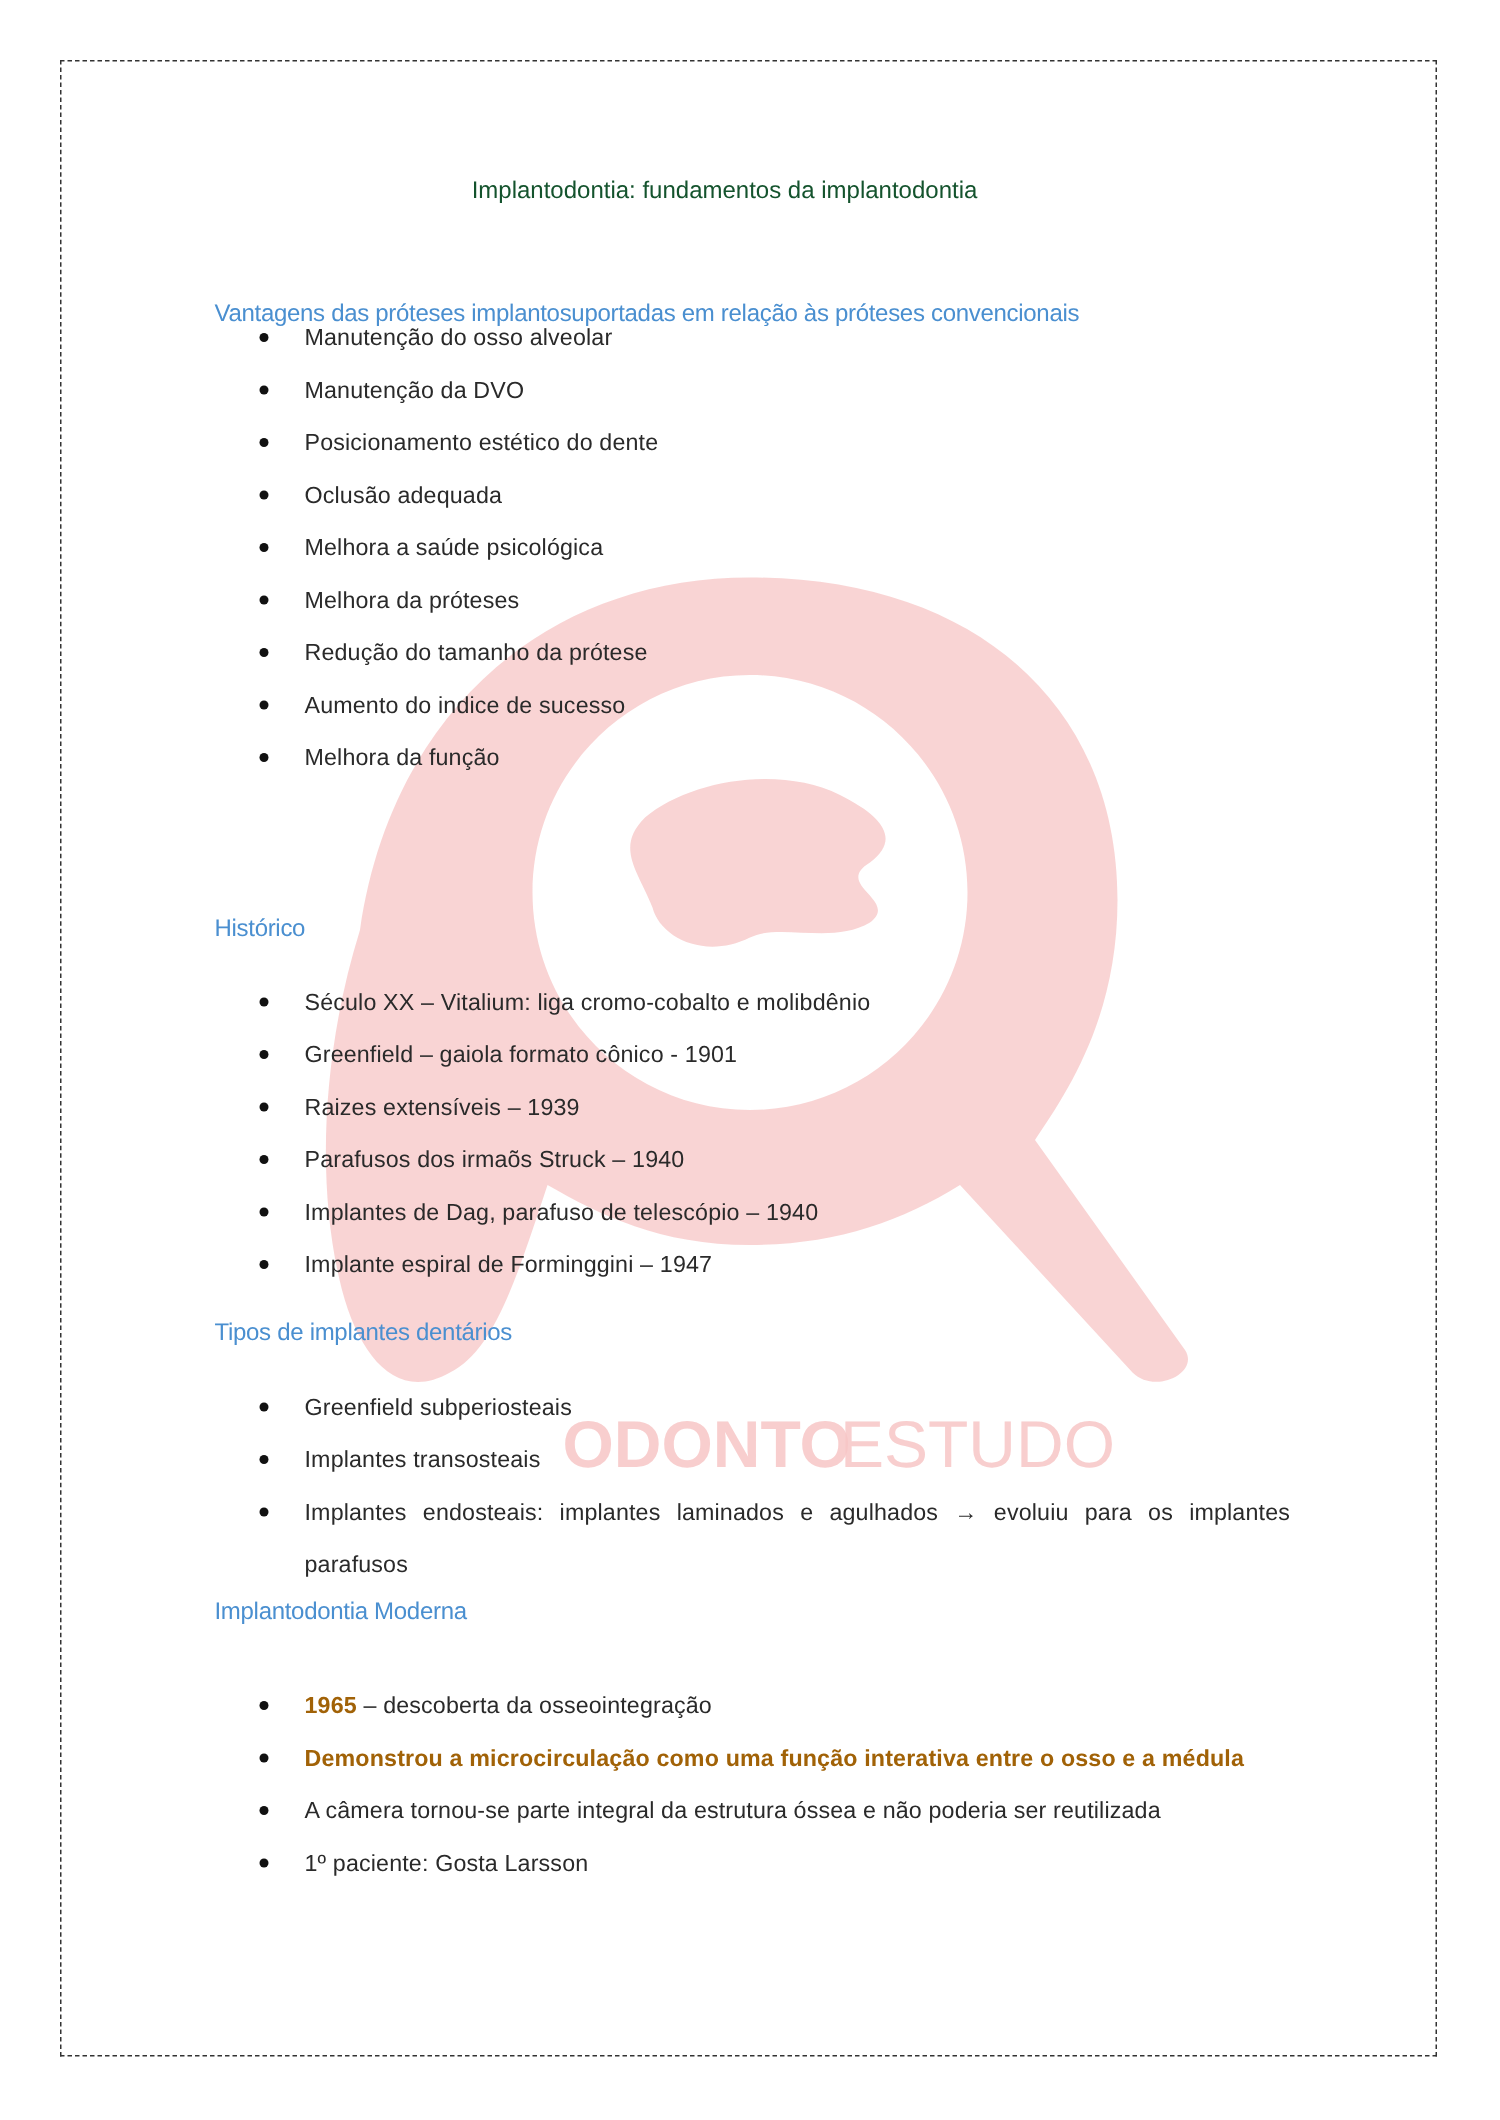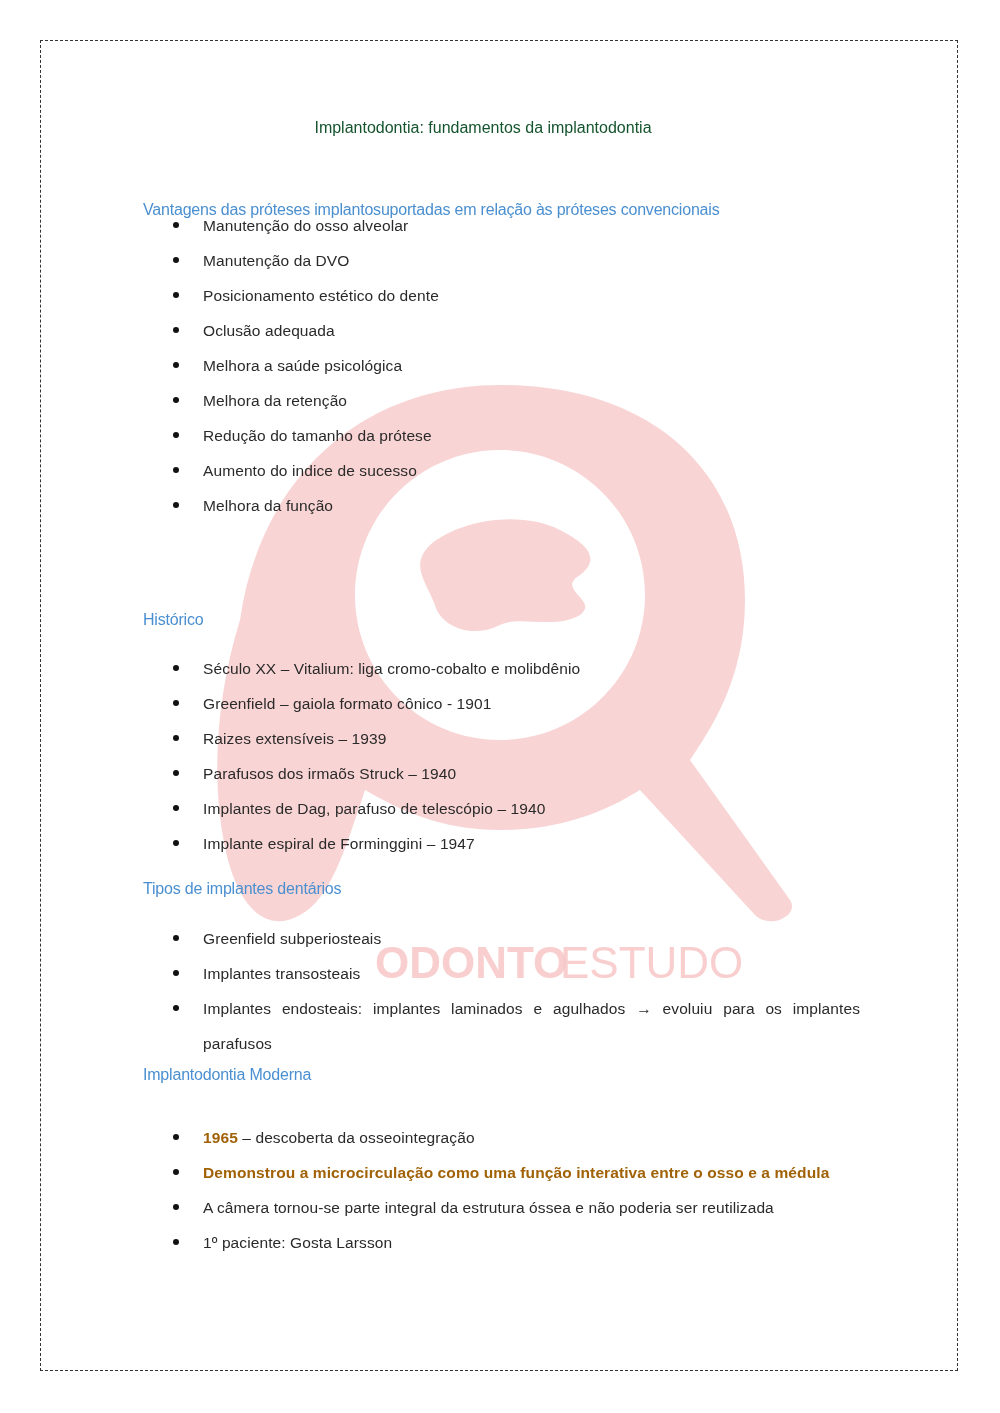--- a/index.html
+++ b/index.html
@@ -39,21 +39,21 @@
 <div class="content">
   <div class="doc-title">Implantodontia: fundamentos da implantodontia</div>
 
   <div class="h2" style="top:177px;margin-top:24px;">Vantagens das próteses implantosuportadas em relação às próteses convencionais</div>
   <ul class="list" style="top:208px;">
     <li><span class="bullet"></span><span>Manutenção do osso alveolar</span></li>
     <li><span class="bullet"></span><span>Manutenção da DVO</span></li>
     <li><span class="bullet"></span><span>Posicionamento estético do dente</span></li>
     <li><span class="bullet"></span><span>Oclusão adequada</span></li>
     <li><span class="bullet"></span><span>Melhora a saúde psicológica</span></li>
-    <li><span class="bullet"></span><span>Melhora da retenção</span></li>
+    <li><span class="bullet"></span><span>Melhora da próteses</span></li>
     <li><span class="bullet"></span><span>Redução do tamanho da prótese</span></li>
     <li><span class="bullet"></span><span>Aumento do indice de sucesso</span></li>
     <li><span class="bullet"></span><span>Melhora da função</span></li>
   </ul>
 
   <div class="h2" style="top:611px;">Histórico</div>
   <ul class="list" style="top:651px;">
     <li><span class="bullet"></span><span>Século XX – Vitalium: liga cromo-cobalto e molibdênio</span></li>
     <li><span class="bullet"></span><span>Greenfield – gaiola formato cônico - 1901</span></li>
     <li><span class="bullet"></span><span>Raizes extensíveis – 1939</span></li>

